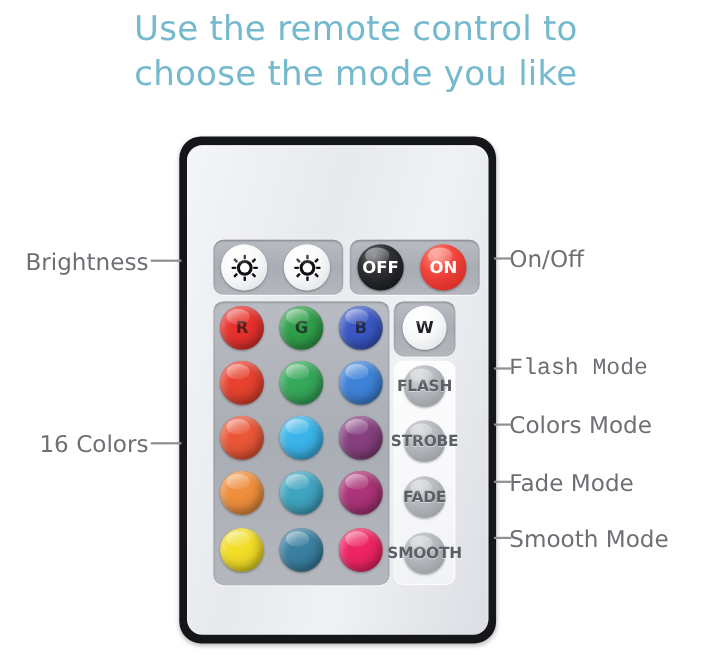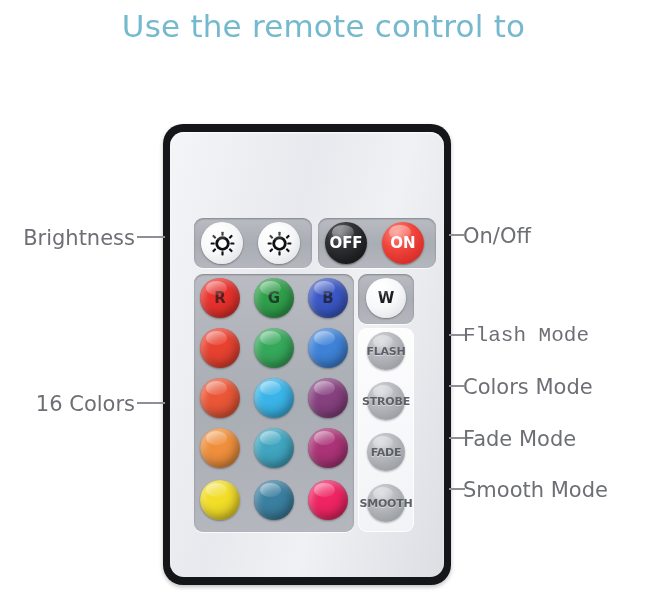--- a/index.html
+++ b/index.html
@@ -98,21 +98,21 @@
     width: 52%;
     height: 34%;
     border-radius: 50%;
     background: linear-gradient(160deg, rgba(255,255,255,0.50), rgba(255,255,255,0.03));
     pointer-events: none;
   }
 
   
   .btn-lg { width: 42px; height: 42px; font-size: 15px; }
   .btn-md { width: 40px; height: 40px; font-size: 15px; }
-  .btn-sm { width: 38px; height: 38px; font-size: 11px; font-weight: 700; }
+  .btn-sm { width: 38px; height: 38px; font-size: 14px; font-weight: 700; }
 
   .btn-white {
     background: radial-gradient(circle at 34% 28%, #ffffff 0%, #f7f8f9 48%, #d9dbe0 100%);
     color: #1d1f23;
     box-shadow: 0 1px 2px rgba(0,0,0,0.35);
   }
   .btn-black {
     background: radial-gradient(circle at 36% 26%, #6a6c70 0%, #303235 34%, #0b0c0e 100%);
     color: #ffffff;
     box-shadow: 0 1px 2px rgba(0,0,0,0.45);
@@ -175,20 +175,21 @@
   #lead-fade      { left: 449px; top: 437px; width: 16px; }
 
   #lbl-smooth     { left: 463px; top: 478px; }
   #lead-smooth    { left: 449px; top: 488px; width: 16px; }
 </style>
 </head>
 <body>
 
 <div id="headline">
   <span class="hl-line">Use the remote control to</span>
+  <span class="hl-line">choose the mode you like</span>
 </div>
 
 <div id="remote">
   <div id="remote-face">
 
     <div class="panel panel-gray" id="panel-brightness"></div>
     <div class="panel panel-gray" id="panel-power"></div>
     <div class="panel panel-gray" id="panel-colors"></div>
     <div class="panel panel-gray" id="panel-w"></div>
     <div class="panel panel-white" id="panel-modes"></div>

